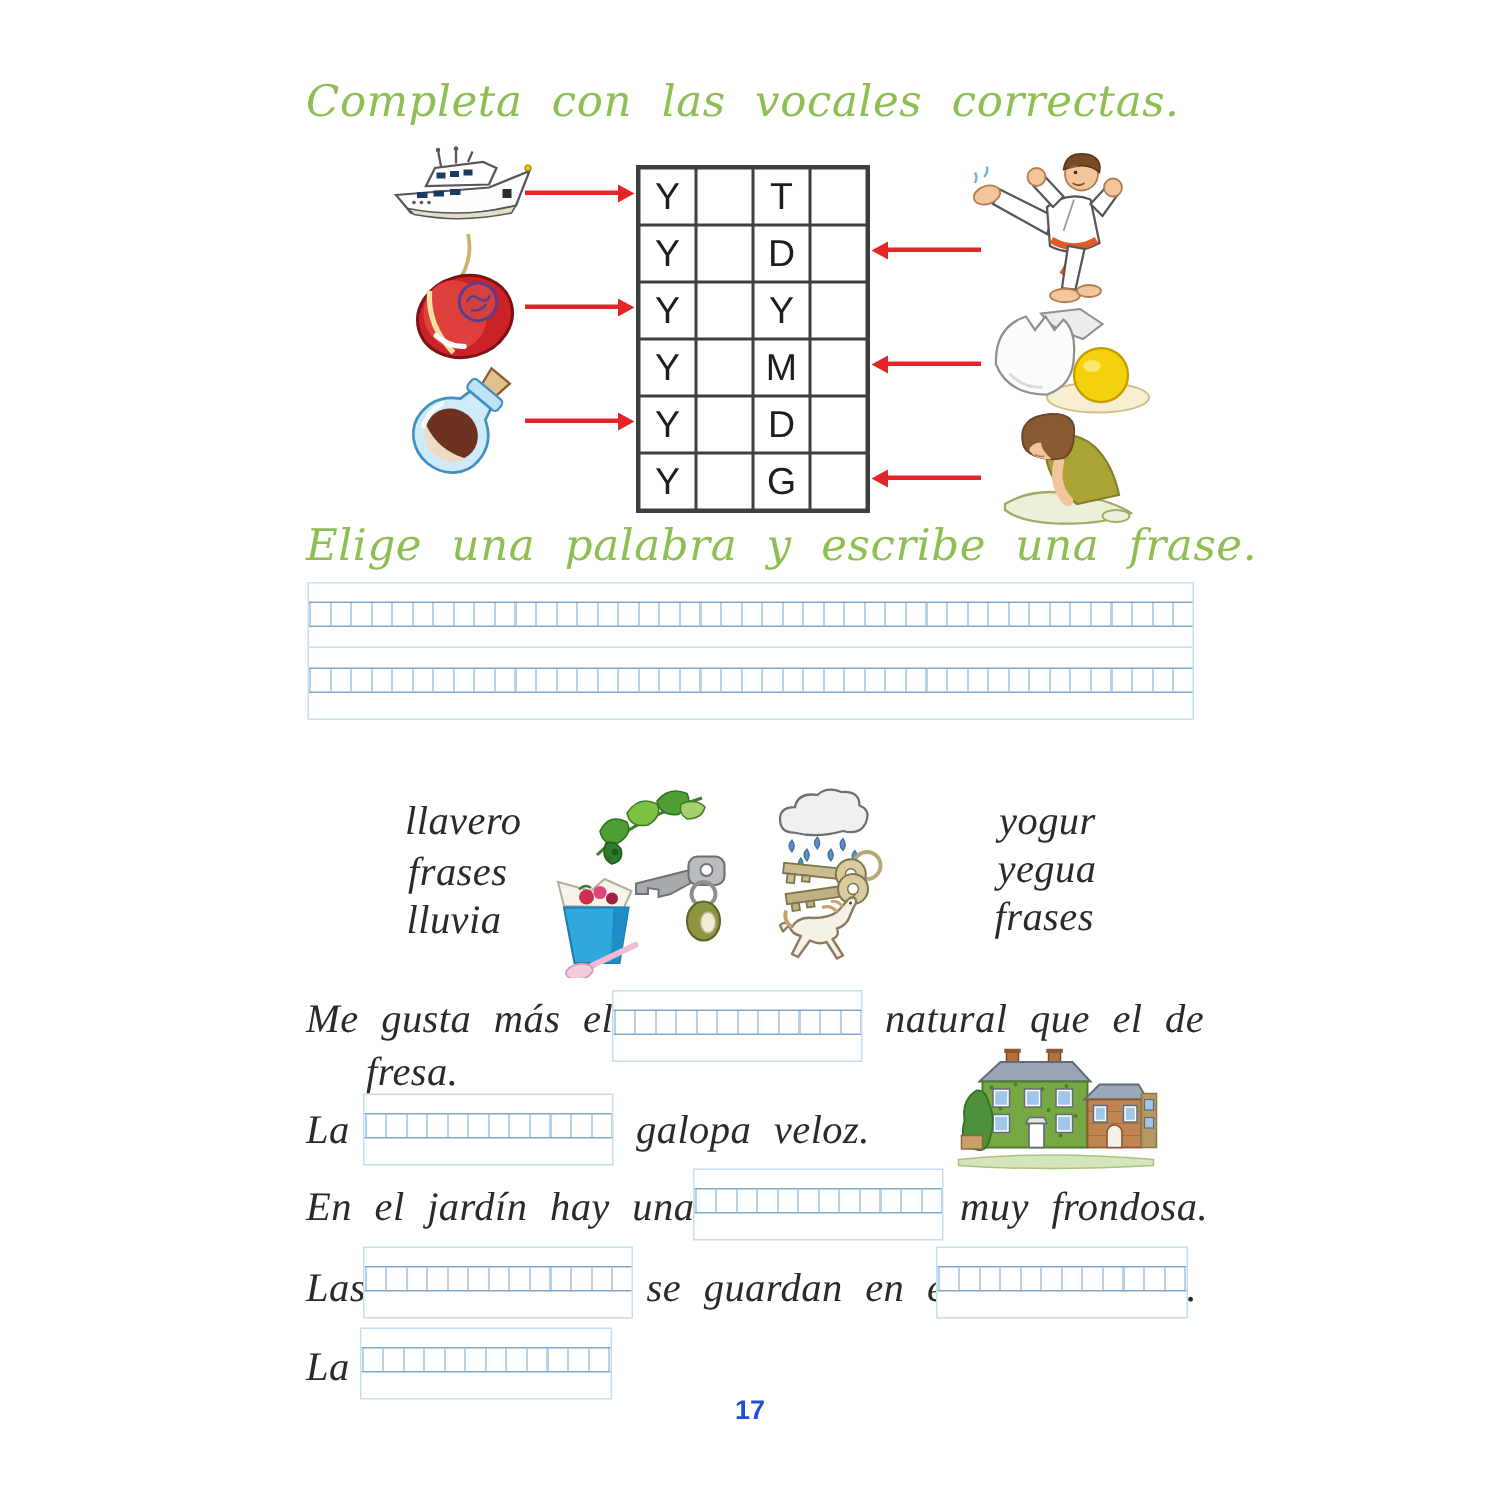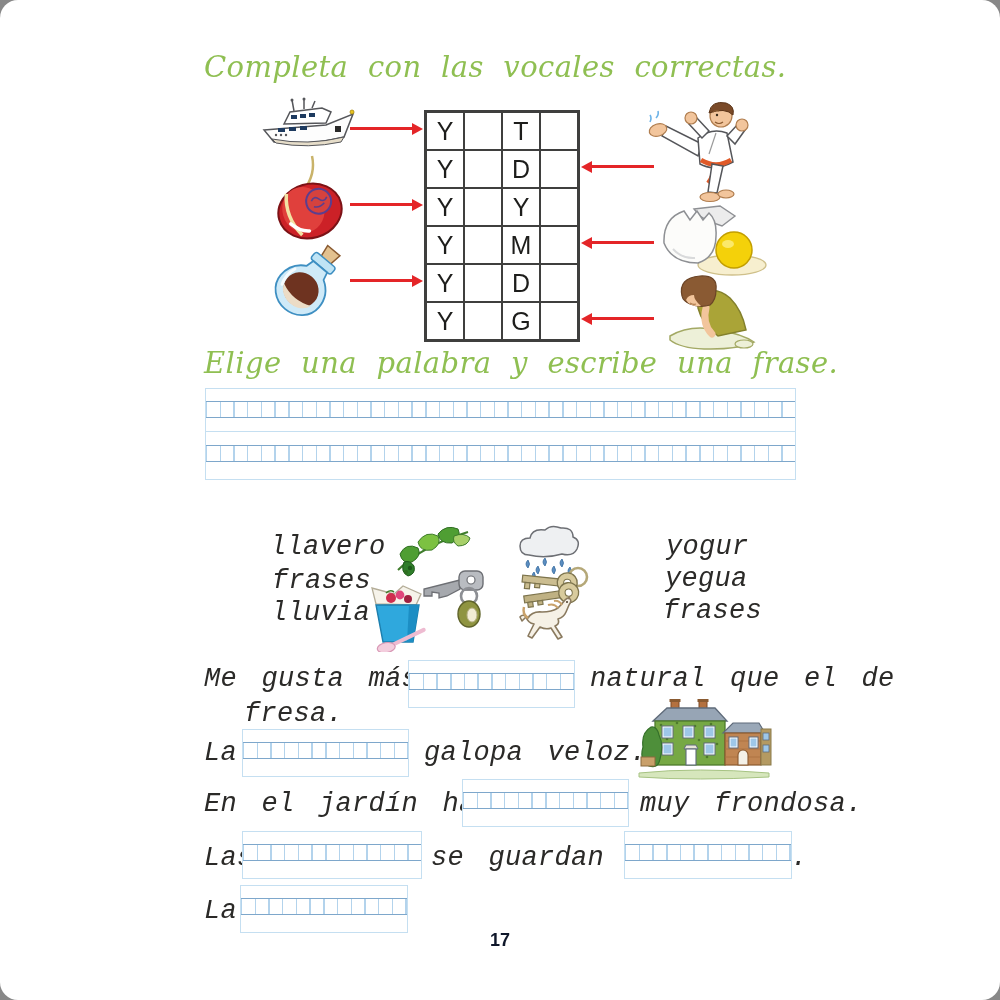--- a/index.html
+++ b/index.html
@@ -1,20 +1,20 @@
 <!DOCTYPE html>
 <html style="--page_bg: #ffffff; --heading_green: #8fbf52; --arrow_red: #e42528; --ink: #2b2a28; --table_border: #3f3f3e; --guide_light: #c5dff1; --guide_dark: #7ea7cb; --guide_tick: #b3d3ec;"><head>
 <meta charset="utf-8">
 <style>
   html,body{margin:0;padding:0;}
   body{background:#888;}
   #page{position:relative;width:1000px;height:1000px;background:var(--page_bg,#fff);overflow:hidden;
-        font-family:"Liberation Sans",sans-serif;border-radius:18px;}
+        font-family:"Liberation Sans",sans-serif;}
   .abs{position:absolute;}
-  .cursive{font-family:Liberation Mono, monospace;font-style:italic;color:var(--ink,#2b2a28);
+  .cursive{font-family:Liberation Serif, serif;font-style:italic;color:var(--ink,#2b2a28);
            font-size:27px;word-spacing:8px;letter-spacing:.3px;white-space:nowrap;}
   .heading{font-family:"DejaVu Serif",serif;font-style:italic;color:var(--heading_green,#8fbf52);
            font-size:29px;word-spacing:10px;letter-spacing:.4px;white-space:nowrap;}
   
   .puzzle-table{display:grid;grid-template-columns:repeat(4,38px);grid-auto-rows:38px;
                 border:2px solid var(--table_border,#3f3f3e);background:#fff;}
   .puzzle-cell{border:1px solid var(--table_border,#3f3f3e);display:flex;align-items:center;justify-content:center;
                font-family:"Liberation Sans",sans-serif;font-size:25px;color:#1d1d1b;}
   
   .arrow{position:absolute;height:3px;background:var(--arrow_red,#e42528);}
@@ -26,21 +26,21 @@
   .pauta{position:absolute;background:#fff;border:1.5px solid var(--guide_light,#c5dff1);
          display:flex;flex-direction:column;}
   .pauta-upper{height:12px;}
   .pauta-band{height:15px;border-top:1.6px solid var(--guide_dark,#7ea7cb);
               border-bottom:1.6px solid var(--guide_dark,#7ea7cb);
               background:repeating-linear-gradient(to right,var(--guide_tick,#b3d3ec) 0 1.4px,transparent 1.4px 13.7px);}
   .pauta-mid{height:13px;border-bottom:1.6px solid var(--guide_light,#c5dff1);}
   .pauta-mid2{height:13px;}
   .pauta-lower{flex:1;}
   #page-number{position:absolute;left:0;right:0;top:930px;text-align:center;
-               font-weight:bold;font-size:18px;color:#0f172a;}
+               font-weight:bold;font-size:18px;color:#1d4ed8;}
   svg{display:block;width:100%;height:100%;}
 </style>
 </head>
 <body>
 
 <div id="page">
 
   <div class="abs heading" style="left:204px;top:50px;">Completa con las vocales correctas.</div>
 
   <div class="abs" style="left:260px;top:96px;width:96px;height:58px;">

